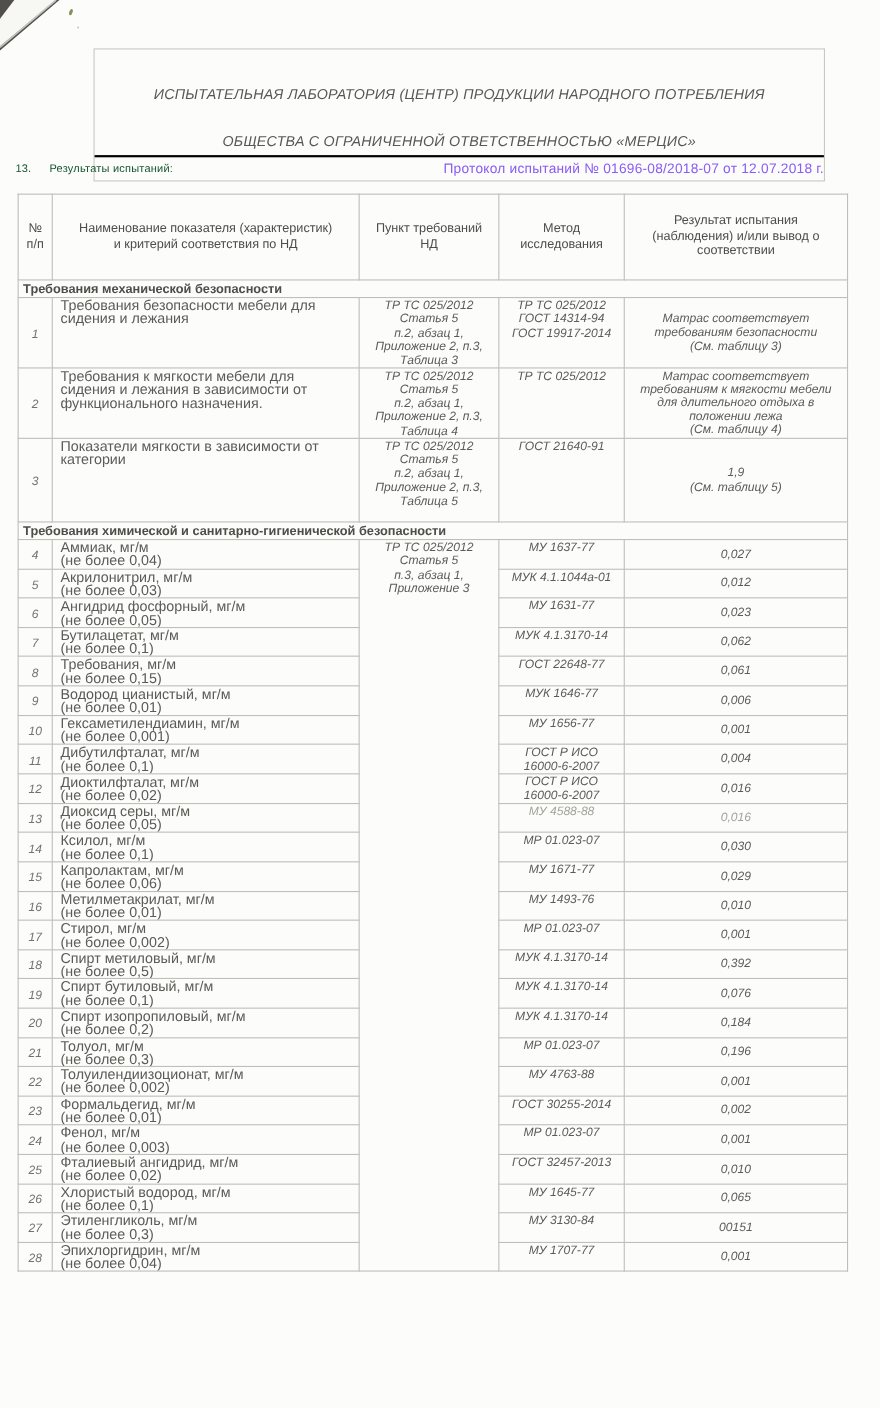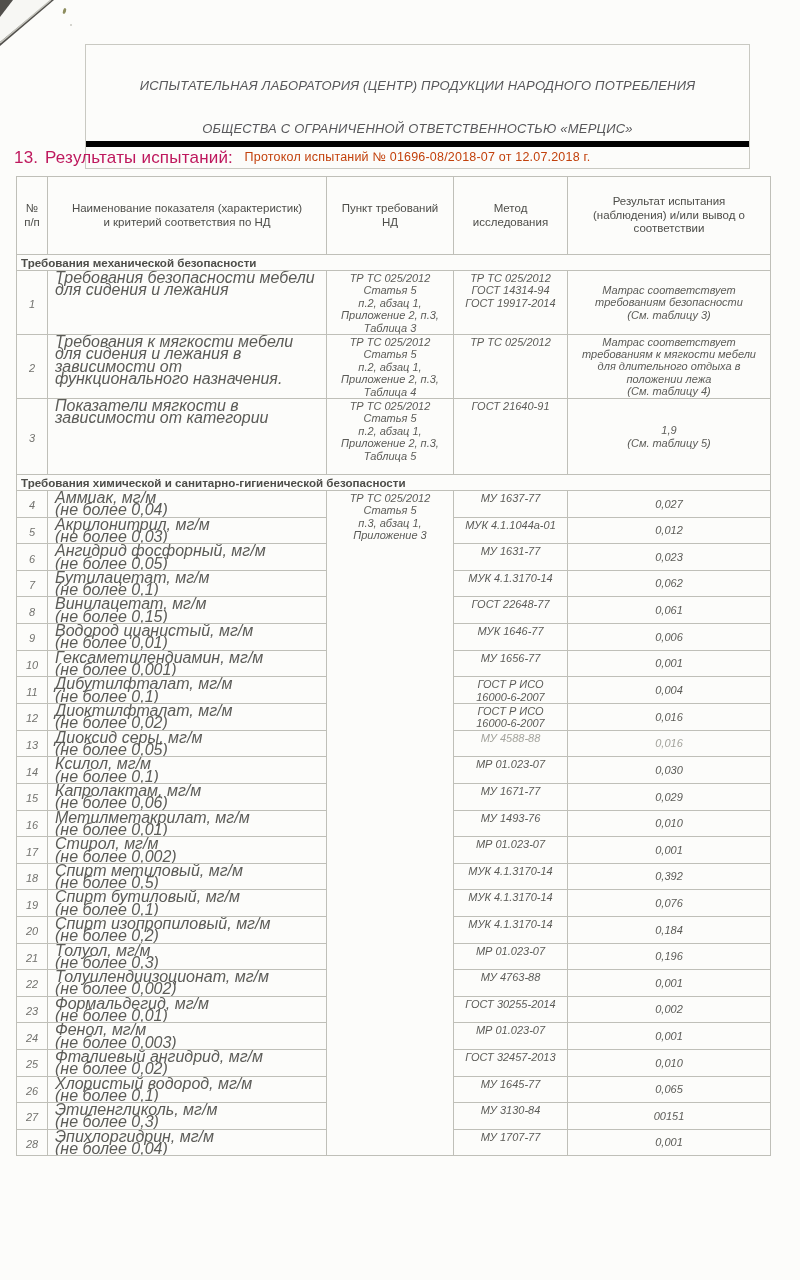--- a/index.html
+++ b/index.html
@@ -22,28 +22,28 @@
 
   
   .header-box {
     position:absolute; left:85px; top:44px; width:665px;
     border:1px solid #c9c9c2; box-sizing:border-box;
   }
   .header-top { padding:5px 10px 5px; text-align:center; font-style:italic; color:#57575a; }
   .org-line { font-size:13px; line-height:15px; letter-spacing:0.2px;margin-top:28px; }
   .accred-line { font-size:12.5px; line-height:14px; margin-top:2px; }
   .protocol-row {
-    border-top:6px solid #000000; text-align:center;
-    padding:3px 0 4px; font-size:12.5px; color:#c2410c; letter-spacing:0.2px;
+    border-top:2px solid #000000; text-align:right;
+    padding:3px 0 4px; font-size:12.5px; color:#8b5cf6; letter-spacing:0.2px;
   }
 
   
   .results-heading {
     position:absolute; left:14px; top:148px;
-    font-size:17px; color:#be185d; display:flex; letter-spacing:0.2px;
+    font-size:10px; color:#14532d; display:flex; letter-spacing:0.2px;
   }
   .results-heading .no { width:31px; }
 
   
   table.results {
     position:absolute; left:16px; top:176px; width:754px;
     border-collapse:collapse; table-layout:fixed;
   }
   table.results td, table.results th {
     border:1px solid #bfbfb8;
@@ -63,22 +63,22 @@
   tr.mech-row { height:62px; }
   tr.mech-row.tall { height:76px; }
   tr.chem-row { height:26px; }
 
   td.c-num {
     font-style:italic; font-size:11px; color:#72726e;
     text-align:center; vertical-align:middle; padding-top:4px;
   }
   td.c-name {
     text-align:left; vertical-align:top;
-    font-size:16px; line-height:12.3px;
-    padding:1px 6px 0 7px; color:#5b5b57;font-style:italic;
+    font-size:13px; line-height:12.3px;
+    padding:1px 6px 0 7px; color:#5b5b57;
   }
   td.c-name .limit { white-space:nowrap; }
   td.c-mid {
     text-align:center; vertical-align:top;
     font-size:11px; line-height:12.4px;
     white-space:pre-line; padding:1px 2px 0;font-style:italic;
   }
   td.c-vmid { vertical-align:middle; padding-top:0; }
   td.faded { color:#a3a39c; }
 
@@ -221,21 +221,21 @@
           <td class="c-name">
             <div>Бутилацетат, мг/м</div>
             <div class="limit">(не более 0,1)</div>
           </td>
           <td class="c-mid">МУК 4.1.3170-14</td>
           <td class="c-mid c-vmid">0,062</td>
         </tr>
         <tr class="chem-row">
           <td class="c-num">8</td>
           <td class="c-name">
-            <div>Винилацетат, мг/м</div>
+            <div>Требования, мг/м</div>
             <div class="limit">(не более 0,15)</div>
           </td>
           <td class="c-mid">ГОСТ 22648-77</td>
           <td class="c-mid c-vmid">0,061</td>
         </tr>
         <tr class="chem-row">
           <td class="c-num">9</td>
           <td class="c-name">
             <div>Водород цианистый, мг/м</div>
             <div class="limit">(не более 0,01)</div>

